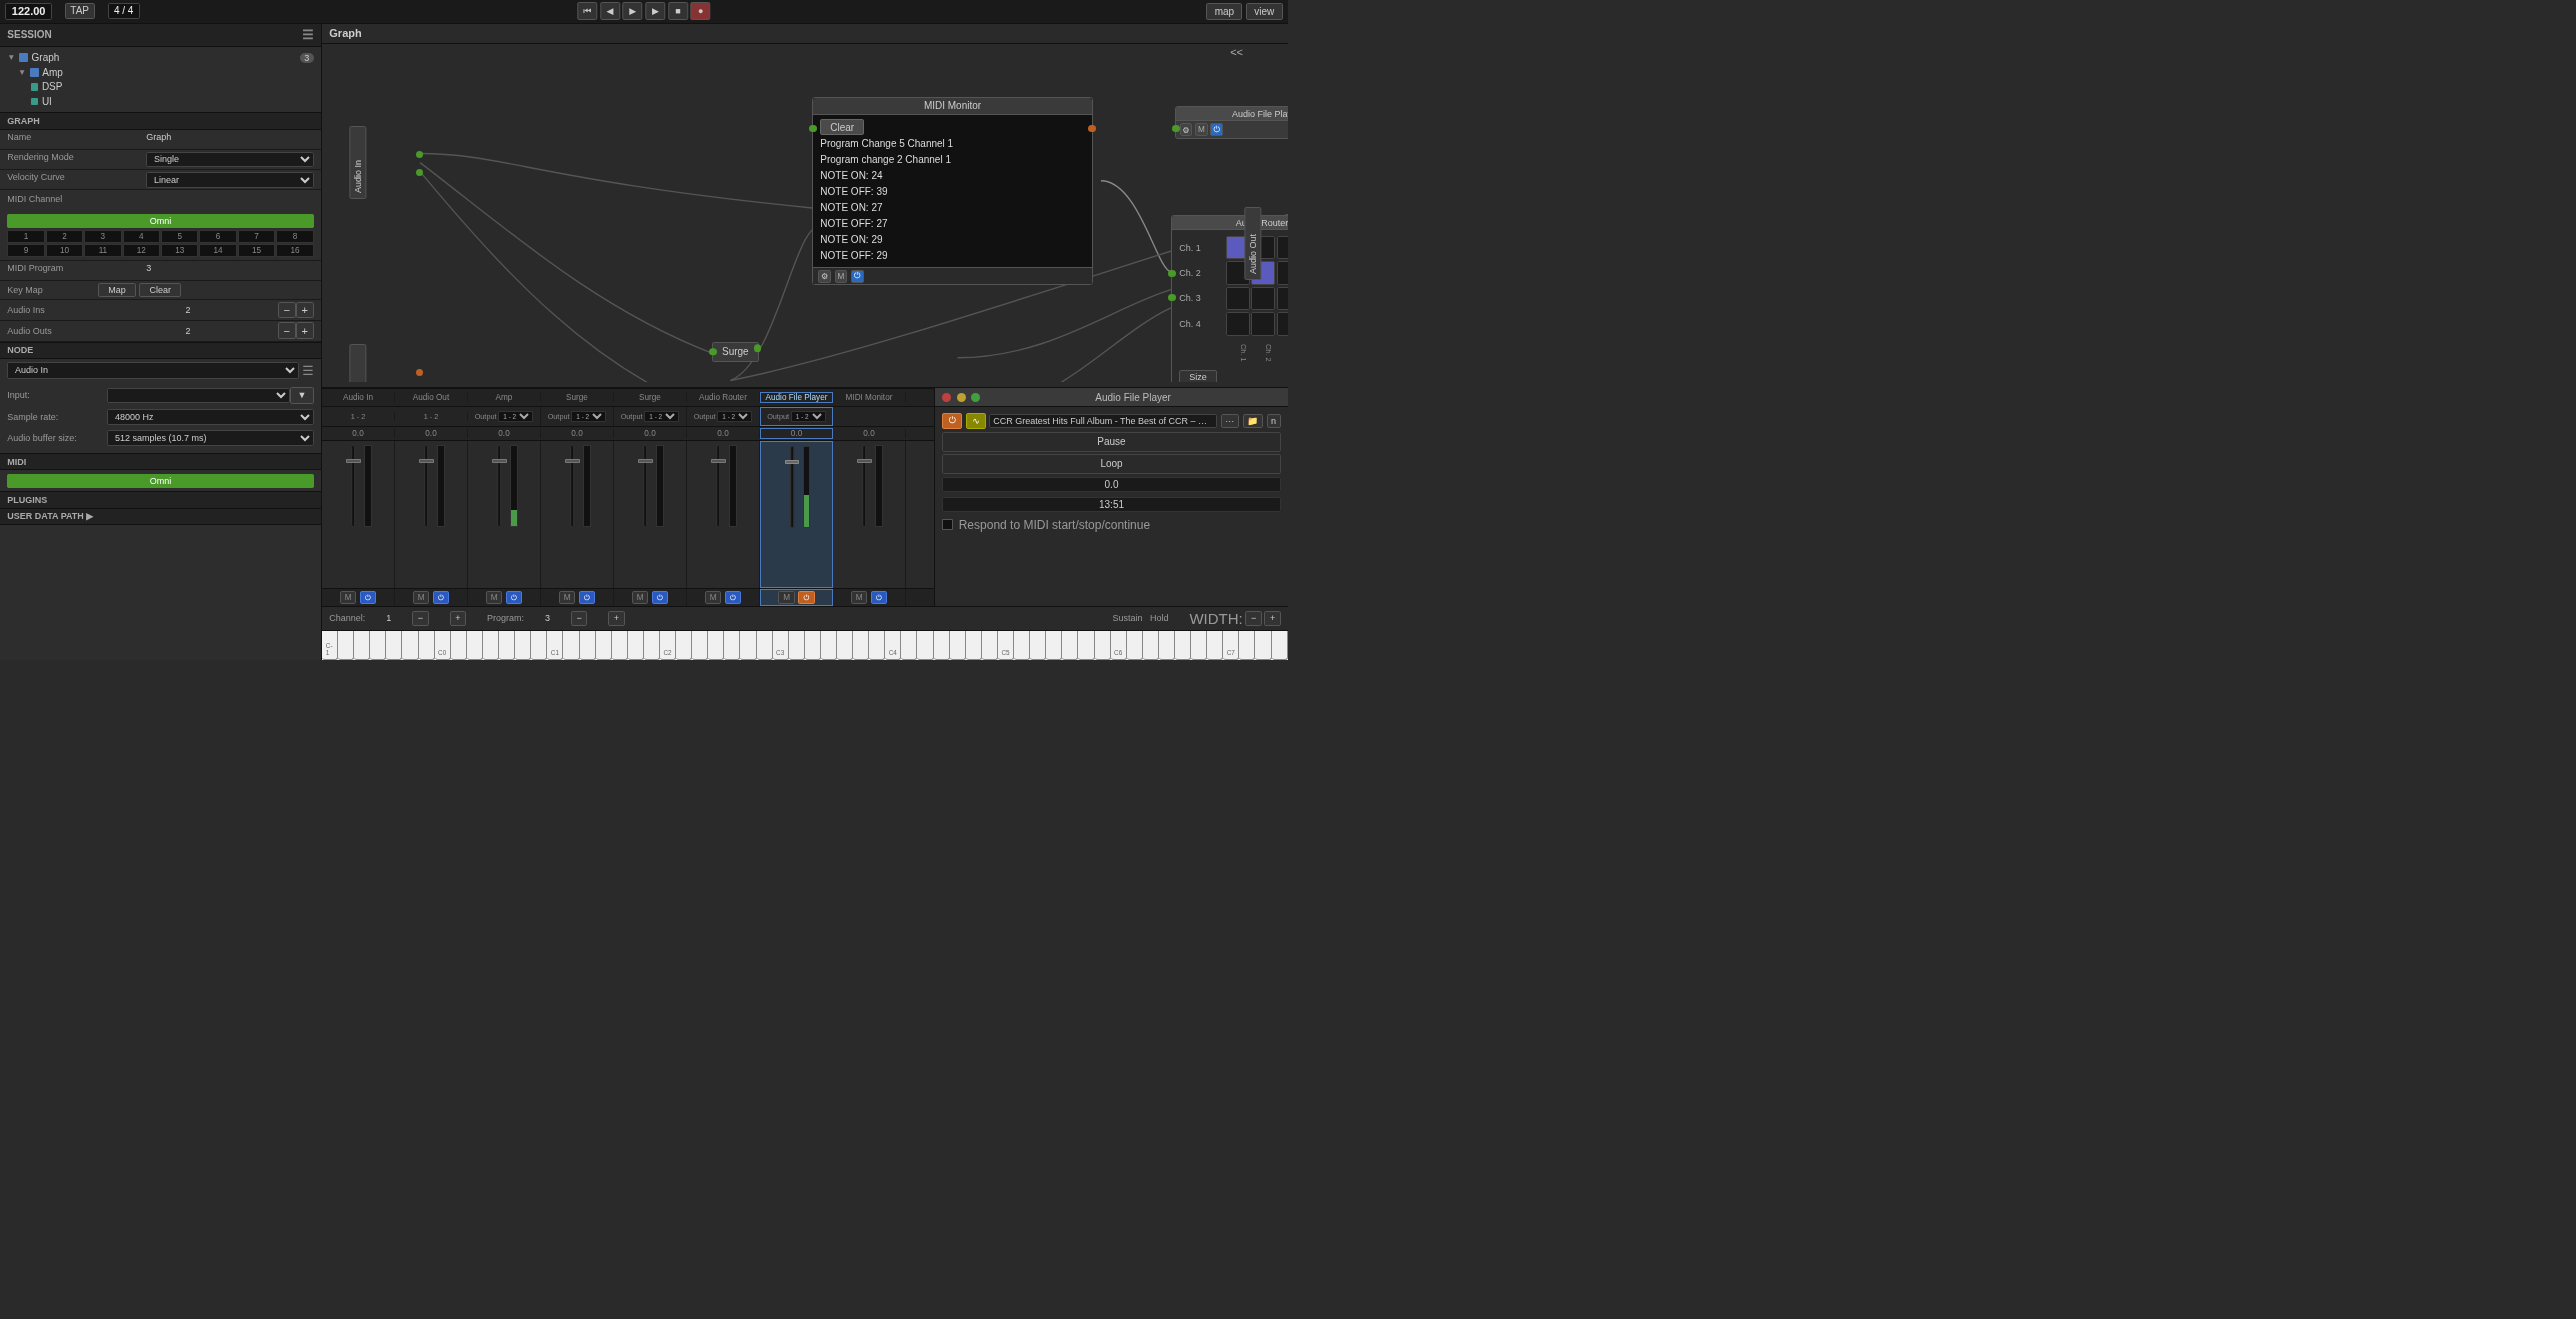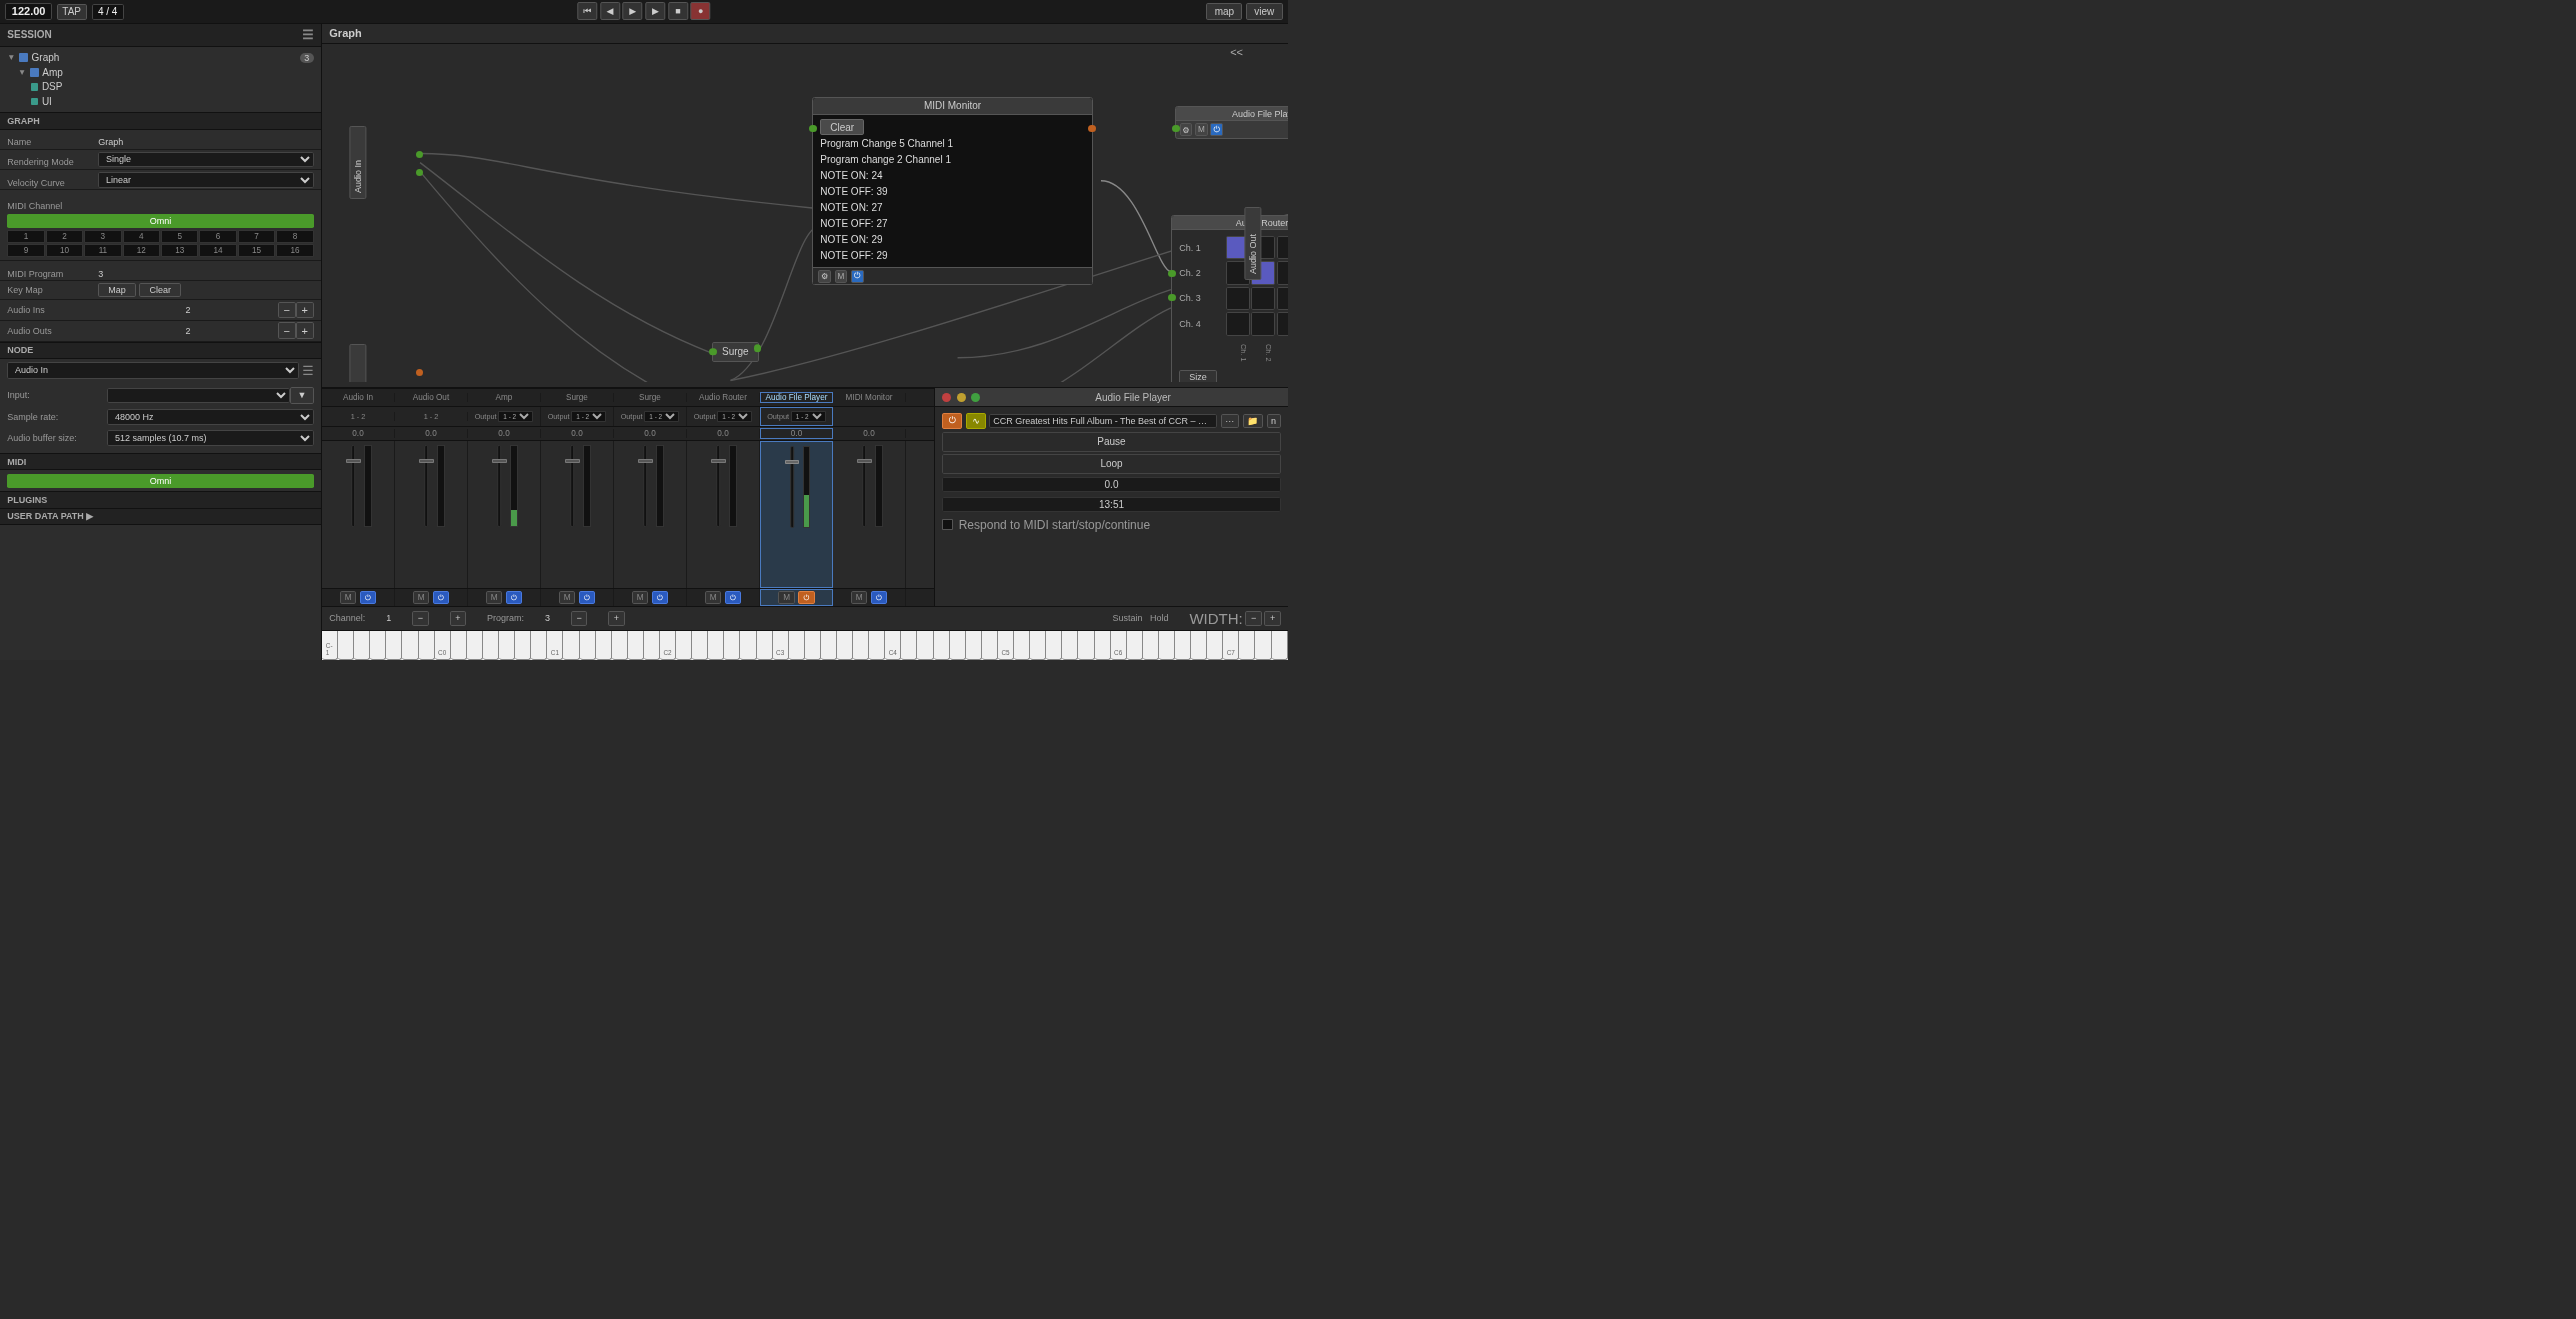--- a/index.html
+++ b/index.html
@@ -16,21 +16,21 @@
     
     .top-bar {
       display: flex;
       align-items: center;
       background: #1a1a1a;
       height: 23.6px;
       padding: 0 5.4px;
       border-bottom: 0.9px solid #111;
       position: relative;
     }
-    .top-bar-left { display: flex; align-items: flex-end; gap: 5px; }
+    .top-bar-left { display: flex; align-items: flex-start; gap: 13px; }
     .tempo-box {
       background: #111;
       border: 0.9px solid #444;
       color: #eee;
       font-size: 11px;
       font-weight: bold;
       padding: 1.8px 5.4px;
       border-radius: 1.8px;
     }
     .tap-btn {
@@ -147,24 +147,25 @@
     .section-header {
       background: #222;
       padding: 2.7px 7.3px;
       font-weight: bold;
       color: #aaa;
       font-size: 9px;
       border-bottom: 0.9px solid #111;
     }
     .prop-row {
       display: flex;
-      align-items: flex-end;
+      align-items: flex-start;
       padding: 1.8px 7.3px;
       border-bottom: 0.9px solid #1a1a1a;
       min-height: 20px;
+      gap: 48px;
     }
     .prop-label {
       width: 91px;
       color: #999;
       font-size: 9px;
       flex-shrink: 0;
     }
     .prop-value {
       flex: 1;
       color: #ccc;

